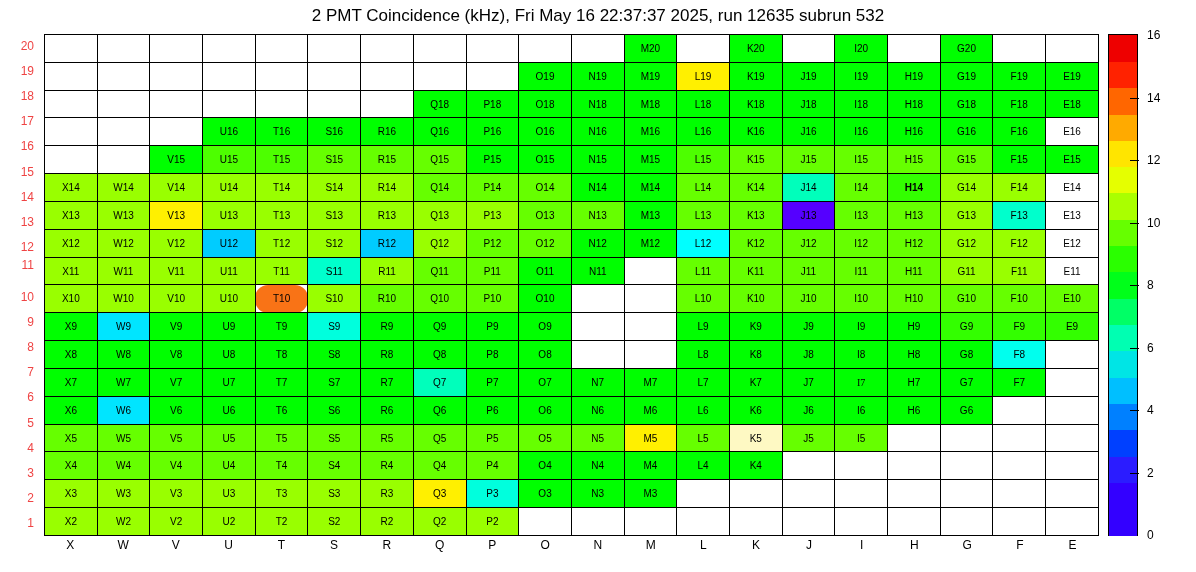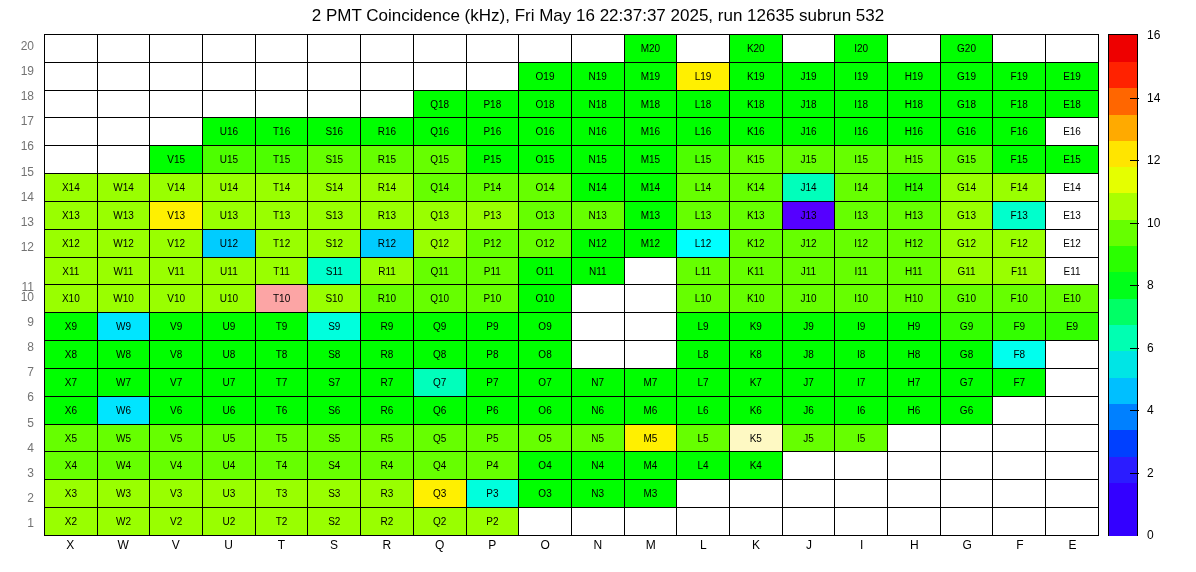--- a/index.html
+++ b/index.html
@@ -67,21 +67,21 @@
     top: 34px;
     width: 40px;
     height: 502px;
   }
   .ylabel {
     position: absolute;
     right: 6px;
     height: 25.1px;
     line-height: 25.1px;
     font-size: 12px;
-    color: #737373;
+    color: #ef4444;
     text-align: center;
   }
   
   .xlabels {
     position: absolute;
     left: 44px;
     top: 538px;
     width: 1055px;
     height: 20px;
   }
@@ -140,21 +140,21 @@
   <div class="ylabels">
       <div class="ylabel" style="top: 0px;">20</div>
       <div class="ylabel" style="top: 25.1px;">19</div>
       <div class="ylabel" style="top: 50.2px;">18</div>
       <div class="ylabel" style="top: 75.3px;">17</div>
       <div class="ylabel" style="top: 100.4px;">16</div>
       <div class="ylabel" style="top: 125.5px;">15</div>
       <div class="ylabel" style="top: 150.6px;">14</div>
       <div class="ylabel" style="top: 175.7px;">13</div>
       <div class="ylabel" style="top: 200.8px;">12</div>
-      <div class="ylabel" style="top: 241px;">11</div>
+      <div class="ylabel" style="top: 219px;">11</div>
       <div class="ylabel" style="top: 251px;">10</div>
       <div class="ylabel" style="top: 276.1px;">9</div>
       <div class="ylabel" style="top: 301.2px;">8</div>
       <div class="ylabel" style="top: 326.3px;">7</div>
       <div class="ylabel" style="top: 351.4px;">6</div>
       <div class="ylabel" style="top: 376.5px;">5</div>
       <div class="ylabel" style="top: 401.6px;">4</div>
       <div class="ylabel" style="top: 426.7px;">3</div>
       <div class="ylabel" style="top: 451.8px;">2</div>
       <div class="ylabel" style="top: 476.9px;">1</div>
@@ -283,21 +283,21 @@
             <td style="background: rgb(153, 255, 0);">R14</td>
             <td style="background: rgb(102, 255, 0);">Q14</td>
             <td style="background: rgb(102, 255, 0);">P14</td>
             <td style="background: rgb(102, 255, 0);">O14</td>
             <td style="background: rgb(0, 255, 0);">N14</td>
             <td style="background: rgb(0, 255, 0);">M14</td>
             <td style="background: rgb(102, 255, 0);">L14</td>
             <td style="background: rgb(102, 255, 0);">K14</td>
             <td style="background: rgb(0, 255, 187);">J14</td>
             <td style="background: rgb(102, 255, 0);">I14</td>
-            <td style="background: rgb(51, 255, 0);">H14</td>
+            <td style="background: rgb(51, 255, 0); font-weight: bold;">H14</td>
             <td style="background: rgb(153, 255, 0);">G14</td>
             <td style="background: rgb(153, 255, 0);">F14</td>
             <td style="background: rgb(255, 255, 255);">E14</td>
           </tr>
           <tr>
             <td style="background: rgb(153, 255, 0);">X13</td>
             <td style="background: rgb(153, 255, 0);">W13</td>
             <td style="background: rgb(255, 240, 0);">V13</td>
             <td style="background: rgb(153, 255, 0);">U13</td>
             <td style="background: rgb(153, 255, 0);">T13</td>
@@ -359,21 +359,21 @@
             <td style="background: rgb(102, 255, 0);">H11</td>
             <td style="background: rgb(153, 255, 0);">G11</td>
             <td style="background: rgb(153, 255, 0);">F11</td>
             <td style="background: rgb(255, 255, 255);">E11</td>
           </tr>
           <tr>
             <td style="background: rgb(153, 255, 0);">X10</td>
             <td style="background: rgb(153, 255, 0);">W10</td>
             <td style="background: rgb(153, 255, 0);">V10</td>
             <td style="background: rgb(153, 255, 0);">U10</td>
-            <td style="background: #fca5a5;">T10</td>
+            <td style="background: #f97316; border-radius: 13px;">T10</td>
             <td style="background: rgb(153, 255, 0);">S10</td>
             <td style="background: rgb(102, 255, 0);">R10</td>
             <td style="background: rgb(102, 255, 0);">Q10</td>
             <td style="background: rgb(102, 255, 0);">P10</td>
             <td style="background: rgb(0, 255, 0);">O10</td>
             <td class="empty"></td>
             <td class="empty"></td>
             <td style="background: rgb(102, 255, 0);">L10</td>
             <td style="background: rgb(102, 255, 0);">K10</td>
             <td style="background: rgb(102, 255, 0);">J10</td>
@@ -436,21 +436,21 @@
             <td style="background: rgb(0, 255, 0);">S7</td>
             <td style="background: rgb(0, 255, 0);">R7</td>
             <td style="background: rgb(0, 255, 187);">Q7</td>
             <td style="background: rgb(0, 255, 0);">P7</td>
             <td style="background: rgb(0, 255, 0);">O7</td>
             <td style="background: rgb(0, 255, 0);">N7</td>
             <td style="background: rgb(0, 255, 0);">M7</td>
             <td style="background: rgb(0, 255, 0);">L7</td>
             <td style="background: rgb(0, 255, 0);">K7</td>
             <td style="background: rgb(0, 255, 0);">J7</td>
-            <td style="background: rgb(0, 255, 0);">I7</td>
+            <td style="background: rgb(0, 255, 0); font-family: Liberation Serif, serif;">I7</td>
             <td style="background: rgb(0, 255, 0);">H7</td>
             <td style="background: rgb(0, 255, 0);">G7</td>
             <td style="background: rgb(0, 255, 0);">F7</td>
             <td class="empty"></td>
           </tr>
           <tr>
             <td style="background: rgb(0, 255, 0);">X6</td>
             <td style="background: rgb(0, 229, 255);">W6</td>
             <td style="background: rgb(0, 255, 0);">V6</td>
             <td style="background: rgb(0, 255, 0);">U6</td>

